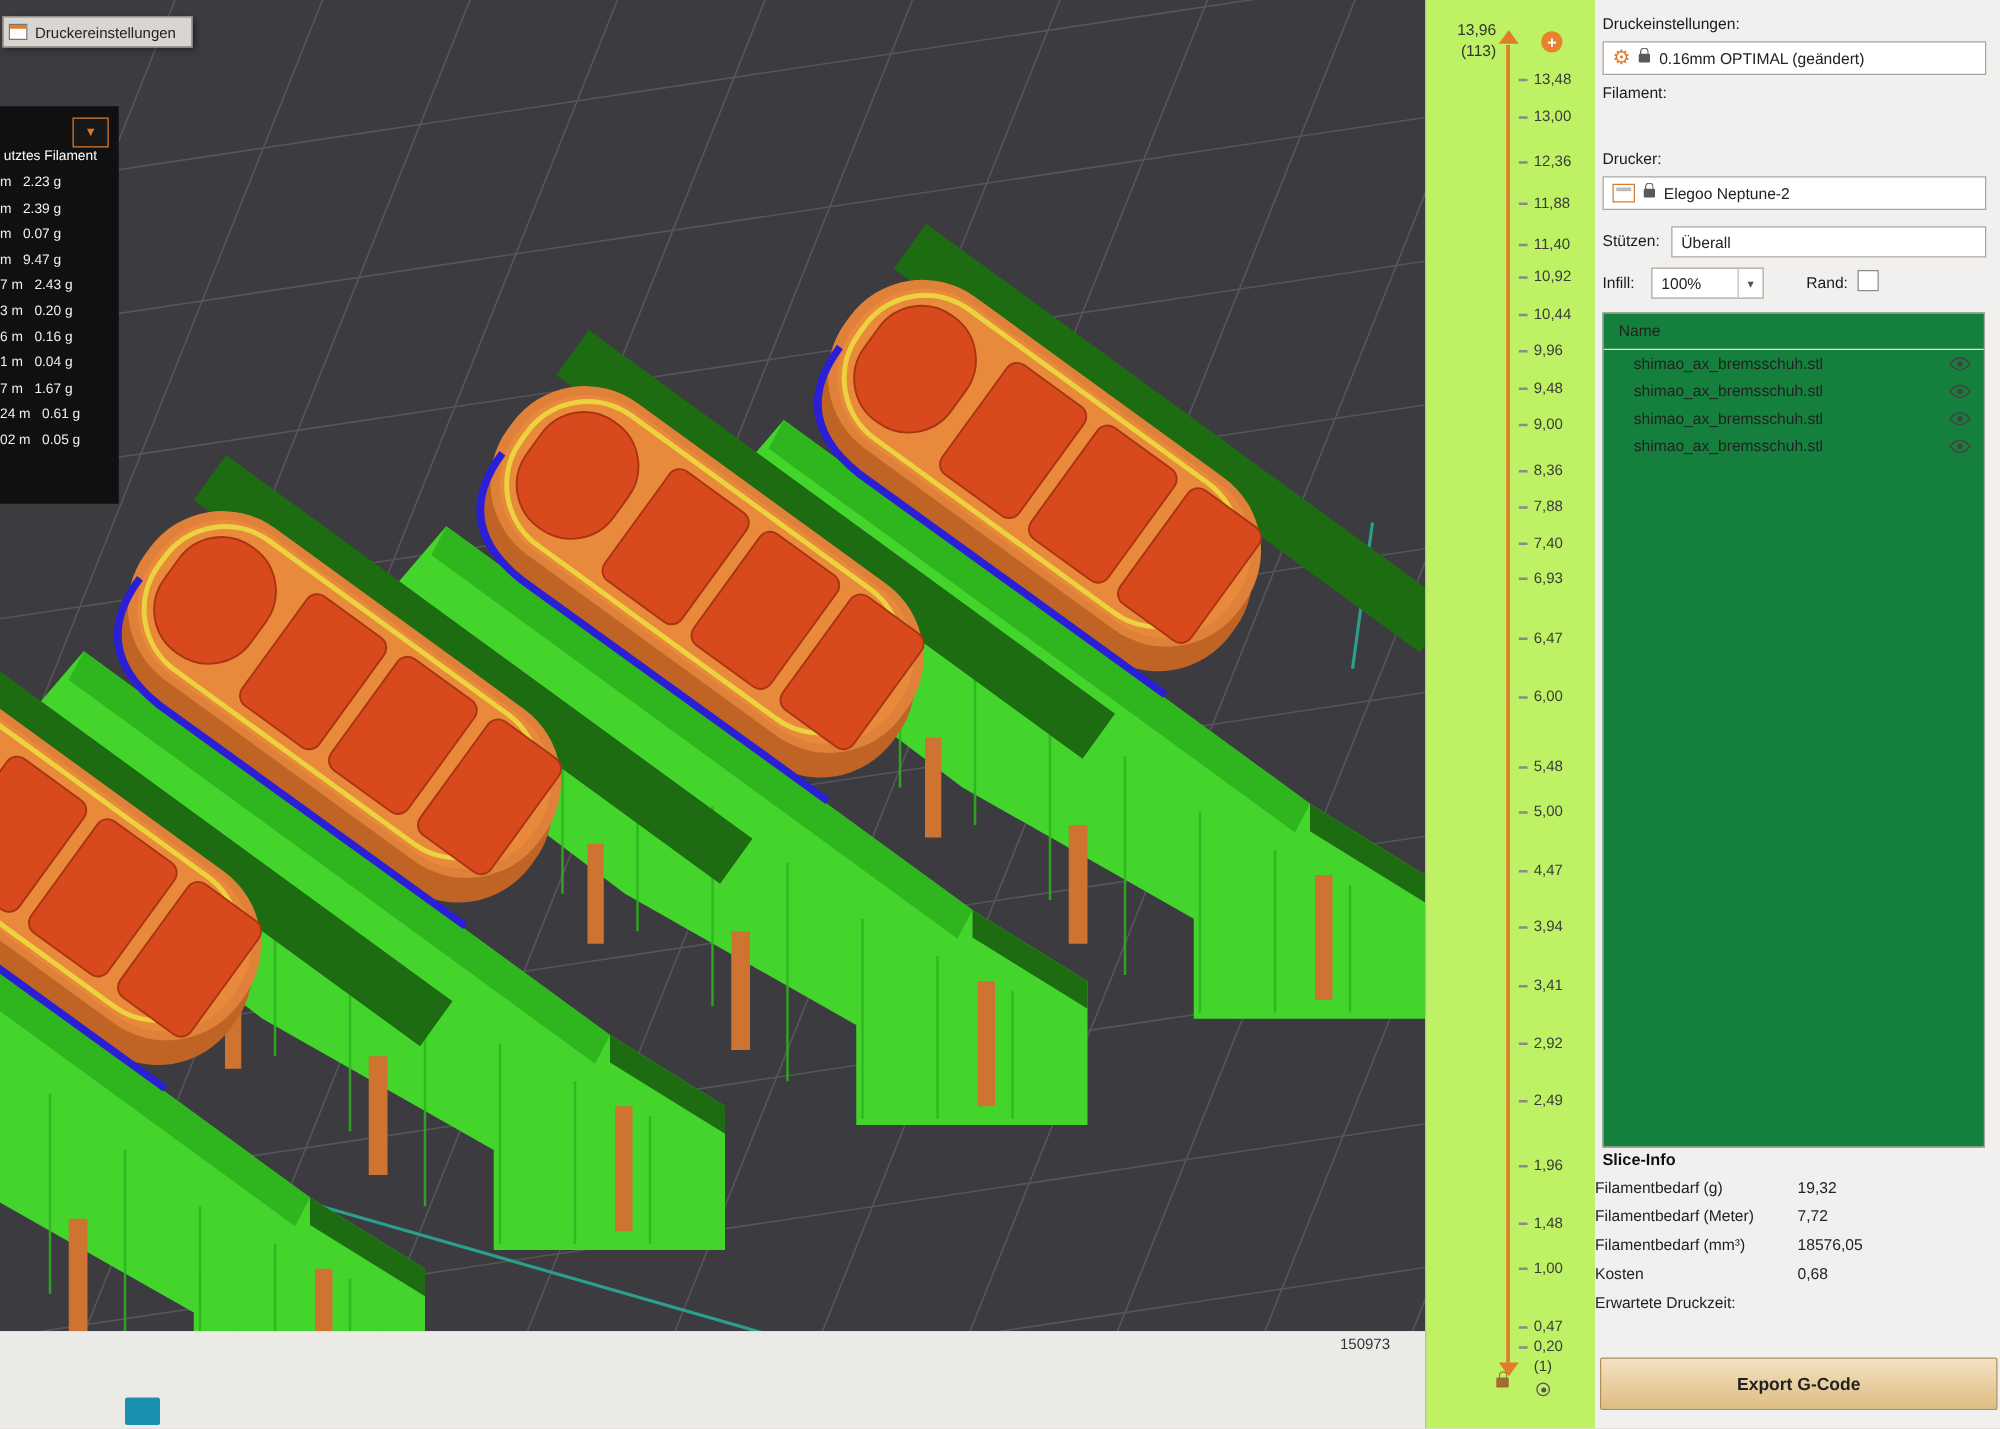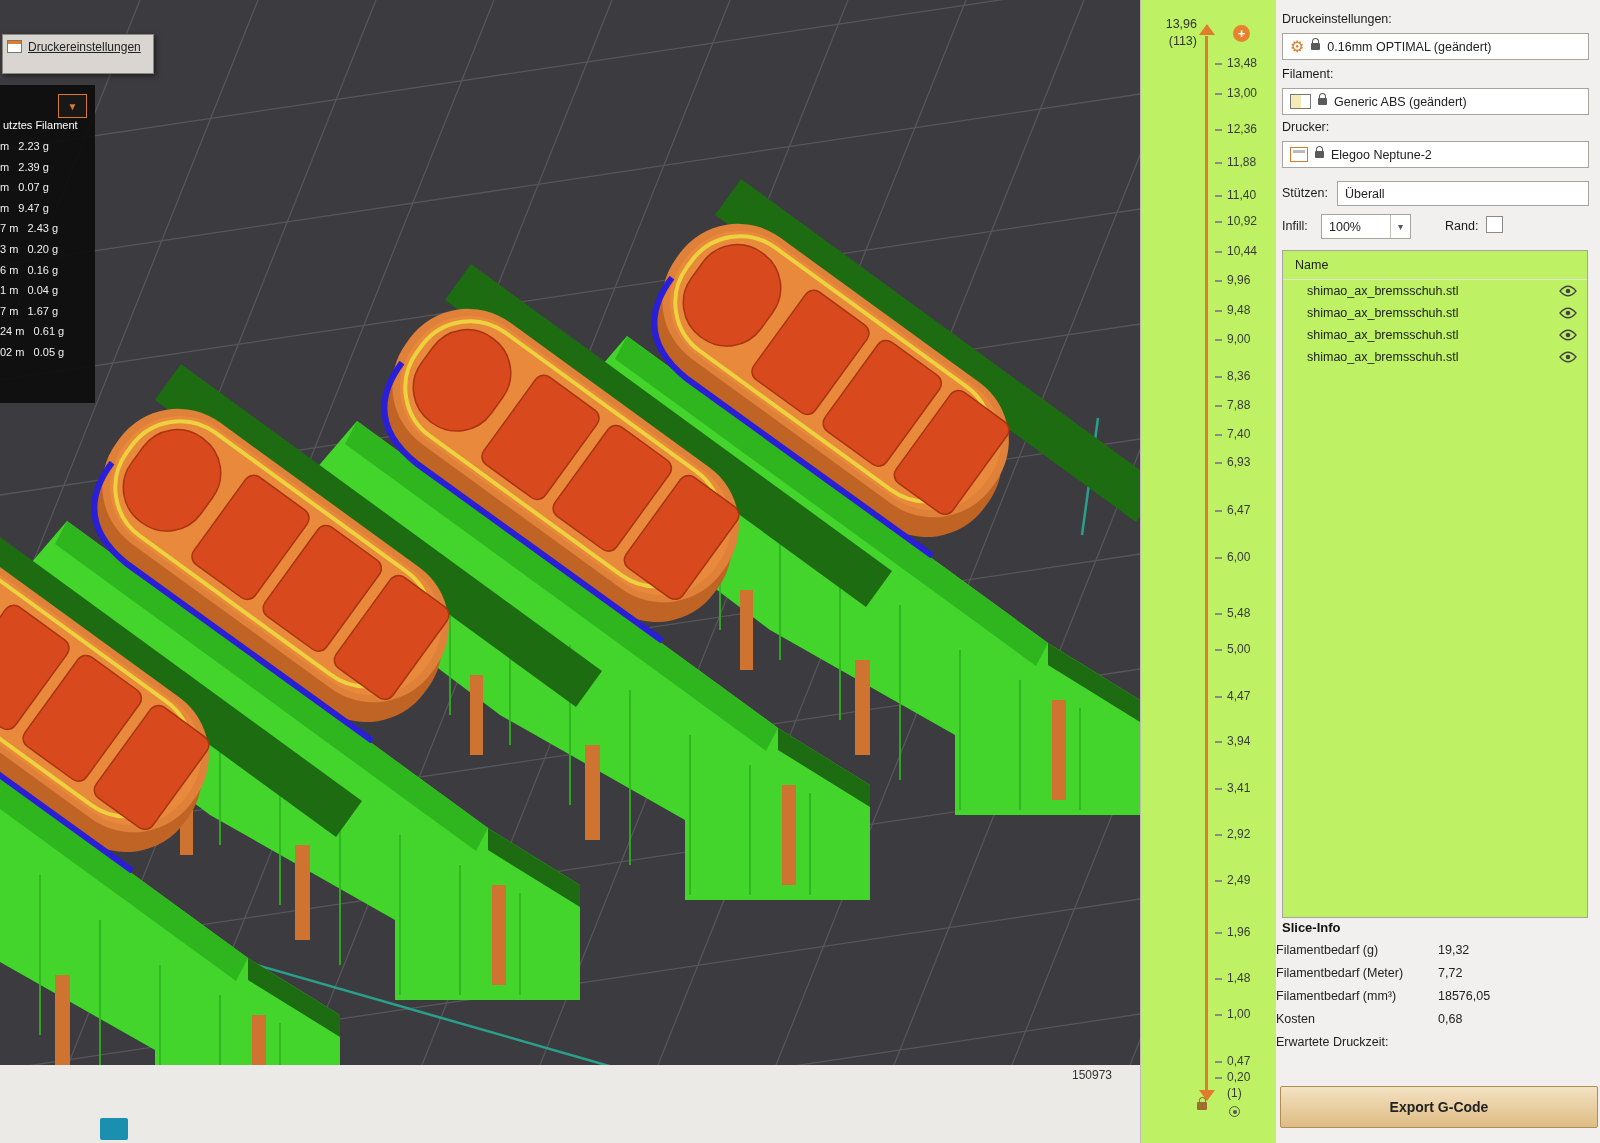--- a/index.html
+++ b/index.html
@@ -3,23 +3,23 @@
 <meta charset="utf-8">
 <style>
   html,body{margin:0;padding:0;background:#d8d5d1;}
   .app{position:relative;width:1600px;height:1143px;overflow:hidden;
        font-family:"Liberation Sans",sans-serif;background:#f2f0ee;color:#222;}
 
   
   .viewport{position:absolute;left:0;top:0;width:1140px;height:1065px;background:#3c3c40;overflow:hidden;}
   .viewport svg{position:absolute;left:0;top:0;}
 
-  .tooltip{position:absolute;left:2px;top:34px;height:23px;background:#d9d5d1;border:1px solid #8a8781;
-           display:flex;align-items:center;gap:6px;padding:0 12px 15px 4px;font-size:12px;color:#222;
-           box-shadow:2px 2px 5px rgba(0,0,0,.45);z-index:5;text-decoration:underline;}
+  .tooltip{position:absolute;left:2px;top:13px;height:23px;background:#d9d5d1;border:1px solid #8a8781;
+           display:flex;align-items:center;gap:6px;padding:0 12px 0 4px;font-size:12px;color:#222;
+           box-shadow:2px 2px 5px rgba(0,0,0,.45);z-index:5;}
   .win-icon{width:13px;height:11px;background:#fff;border:1px solid #777;position:relative;}
   .win-icon:before{content:"";position:absolute;left:0;top:0;right:0;height:3px;background:#e07c2c;}
 
   .legend{position:absolute;left:0;top:85px;width:95px;height:318px;background:rgba(14,14,14,.94);
           color:#f0f0f0;z-index:4;padding-top:34px;box-sizing:border-box;}
   .legend-btn{position:absolute;top:9px;right:8px;width:27px;height:22px;background:#181818;
               border:1px solid #d87a2e;color:#d87a2e;font-size:10px;display:flex;align-items:center;
               justify-content:center;cursor:pointer;}
   .legend-header{padding:0 4px 5px 3px;font-size:11px;color:#fff;white-space:nowrap;}
   .legend-row{text-align:left;padding-right:23px;line-height:20.6px;font-size:11px;white-space:pre;}
@@ -63,21 +63,21 @@
   .dlock{width:9px;height:7px;background:#5a5a5a;position:relative;border-radius:1px;flex:0 0 auto;}
   .dlock:before{content:"";position:absolute;top:-5px;left:1px;width:5px;height:5px;border:1.5px solid #5a5a5a;
          border-bottom:none;border-radius:4px 4px 0 0;}
   .swatch{width:19px;height:13px;border:1px solid #777;background:linear-gradient(90deg,#f3ecb4 0 55%,#ffffff 55% 100%);flex:0 0 auto;}
   .printer-ic{width:16px;height:13px;border:1px solid #d87a2e;background:#fff;position:relative;flex:0 0 auto;}
   .printer-ic:before{content:"";position:absolute;left:2px;top:2px;right:2px;height:3px;background:#bbb;}
   .chev{margin-left:auto;color:#555;font-size:10px;border-left:1px solid #c2beb9;padding-left:7px;height:100%;
         display:flex;align-items:center;}
   .checkbox{position:absolute;width:15px;height:15px;background:#fff;border:1px solid #8a8a8a;cursor:pointer;}
 
-  .listbox{position:absolute;left:6px;top:250px;width:306px;height:668px;background:#bef264;border:1px solid #a8a39d;
+  .listbox{position:absolute;left:6px;top:250px;width:306px;height:668px;background:#15803d;border:1px solid #a8a39d;
         font-size:12.5px;color:#222;box-sizing:border-box;}
   .list-header{padding:7px 0 7px 12px;border-bottom:1px solid #e4e1dd;}
   .list-row{display:flex;align-items:center;padding:4px 10px 4px 24px;cursor:pointer;}
   .list-row .eye{margin-left:auto;display:flex;align-items:center;cursor:pointer;}
 
   .slice-title{position:absolute;left:6px;top:920px;font-weight:bold;font-size:13px;color:#111;}
   .slice-rows{position:absolute;left:0;top:940px;width:324px;}
   .si-row{position:relative;height:23px;font-size:12.5px;}
   .si-label{position:absolute;left:0;top:3px;white-space:nowrap;}
   .si-value{position:absolute;left:162px;top:3px;white-space:nowrap;}
@@ -222,25 +222,20 @@
   <div class="panel">
 
     <div class="sect" style="top:12px">Druckeinstellungen:</div>
     <div class="combo" style="left:6px;top:33px;width:307px;height:27px">
       <span class="gear">⚙</span>
       <span class="dlock"></span>
       <span>0.16mm OPTIMAL (geändert)</span>
     </div>
 
     <div class="sect" style="top:67px">Filament:</div>
-    <div class="combo" style="left:6px;top:88px;width:307px;height:27px">
-      <span class="swatch"></span>
-      <span class="dlock"></span>
-      <span>Generic ABS (geändert)</span>
-    </div>
 
     <div class="sect" style="top:120px">Drucker:</div>
     <div class="combo" style="left:6px;top:141px;width:307px;height:27px">
       <span class="printer-ic"></span>
       <span class="dlock"></span>
       <span>Elegoo Neptune-2</span>
     </div>
 
     <div class="sect" style="top:186px">Stützen:</div>
     <div class="combo" style="left:61px;top:181px;width:252px;height:25px">

